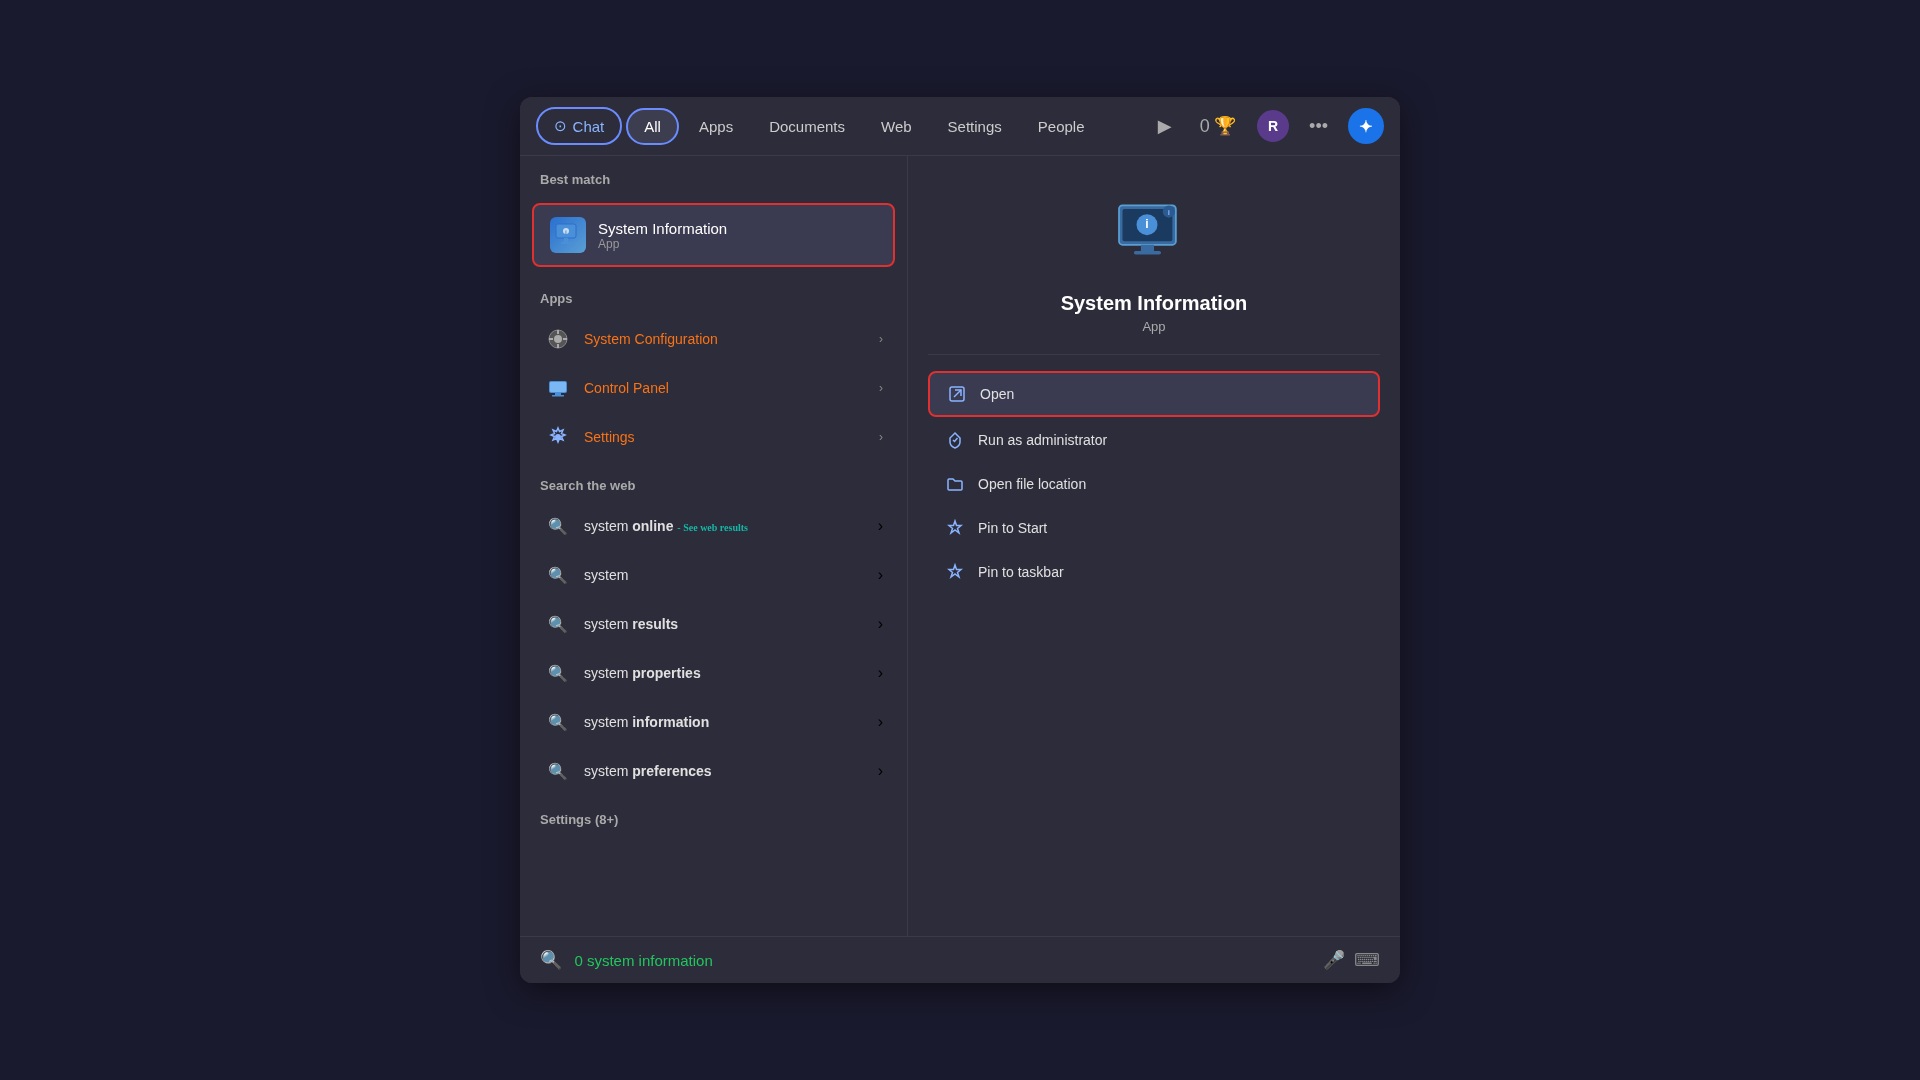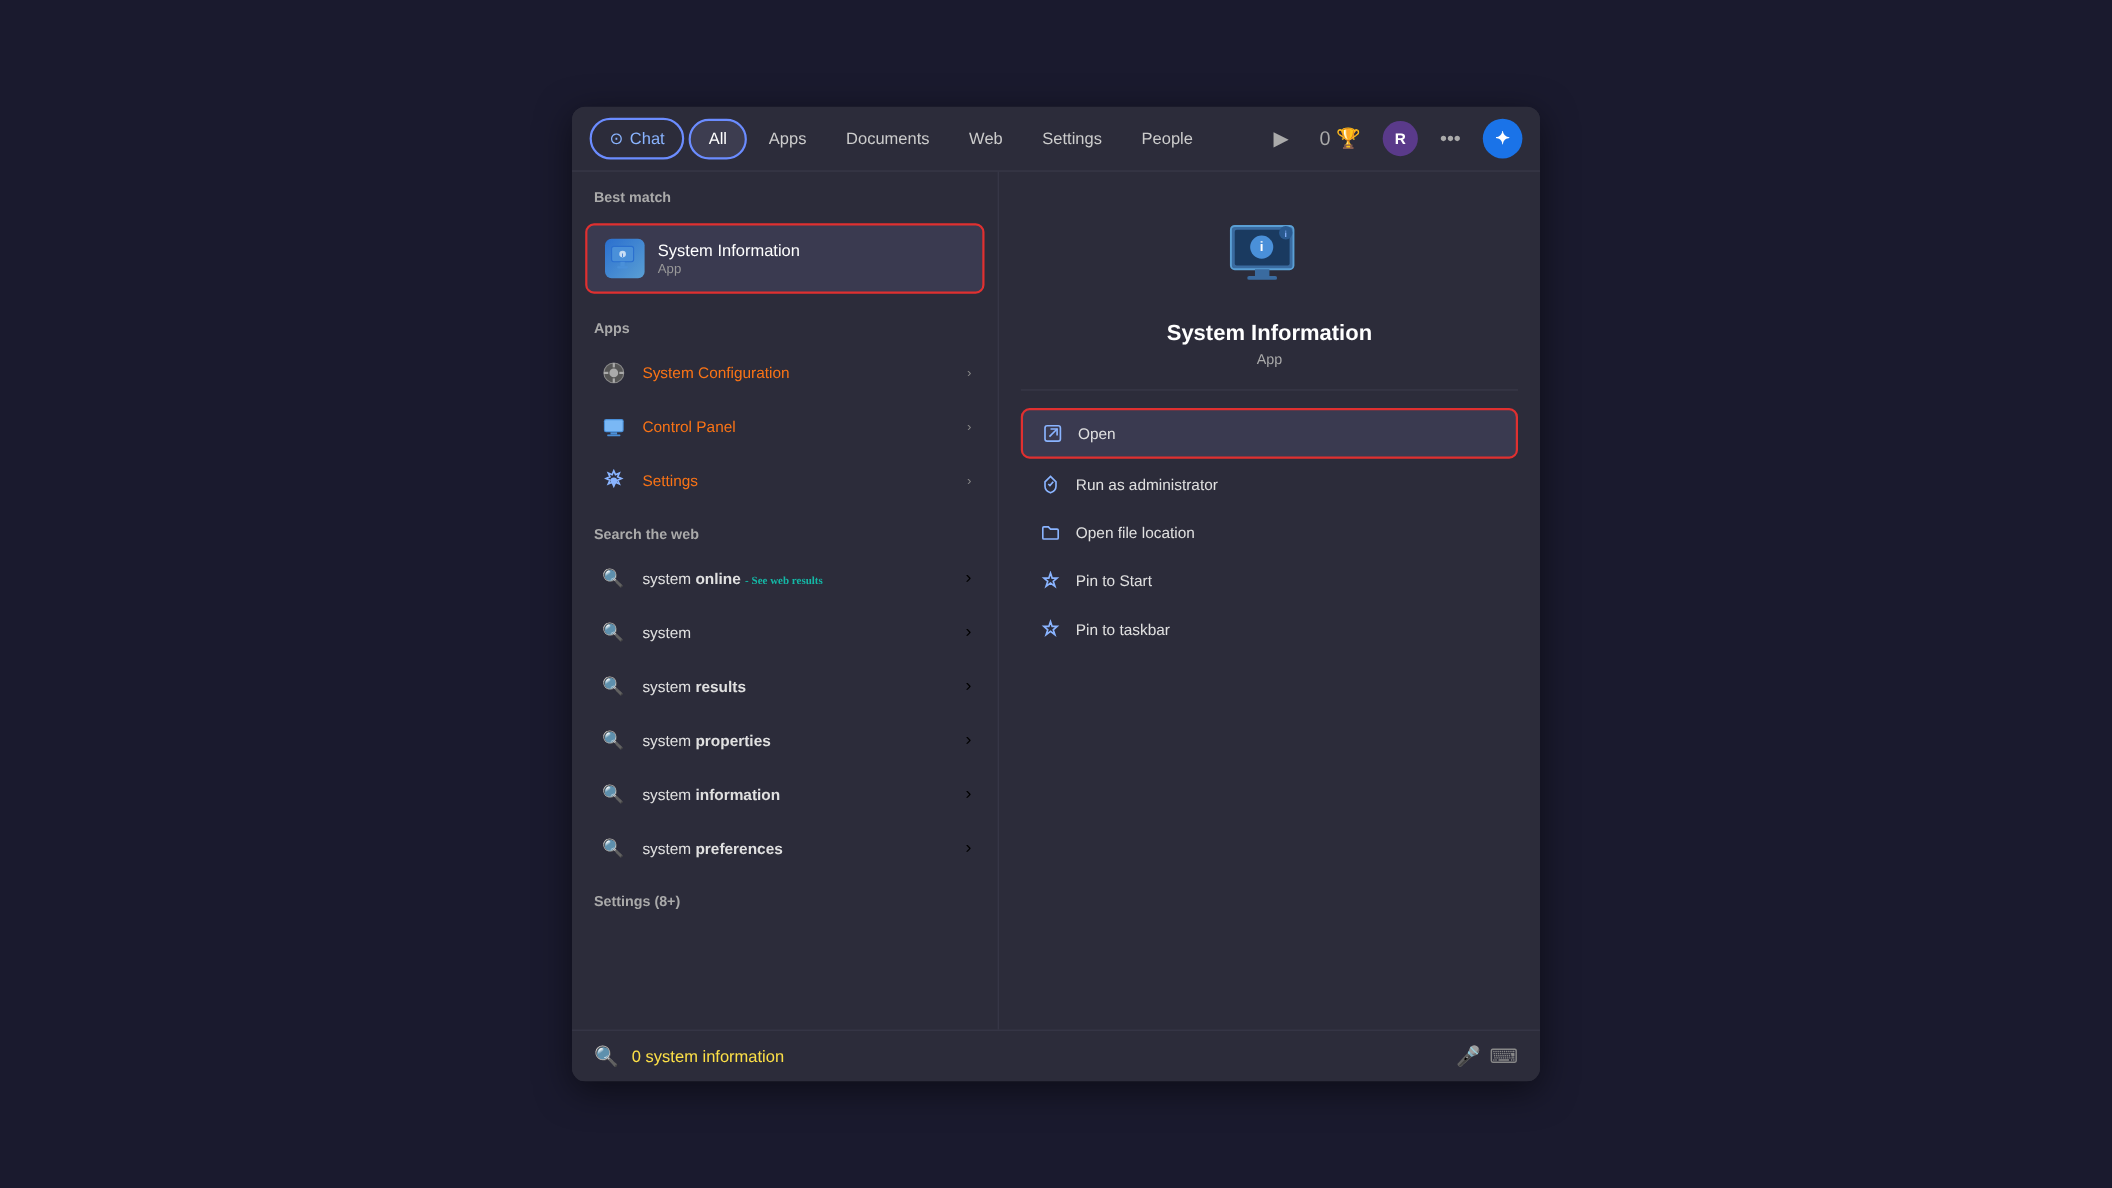--- a/index.html
+++ b/index.html
@@ -332,21 +332,21 @@
       border-top: 1px solid #3a3a4a;
       display: flex;
       align-items: center;
       gap: 12px;
     }
 
     .bottom-search-input {
       flex: 1;
       background: transparent;
       border: none;
-      color: #fde047;
+      color: #22c55e;
       font-size: 15px;
       font-family: 'Segoe UI', Arial, sans-serif;
       outline: none;
     }
 
     .bottom-search-icon {
       color: #8ab4ff;
       font-size: 18px;
     }
 

